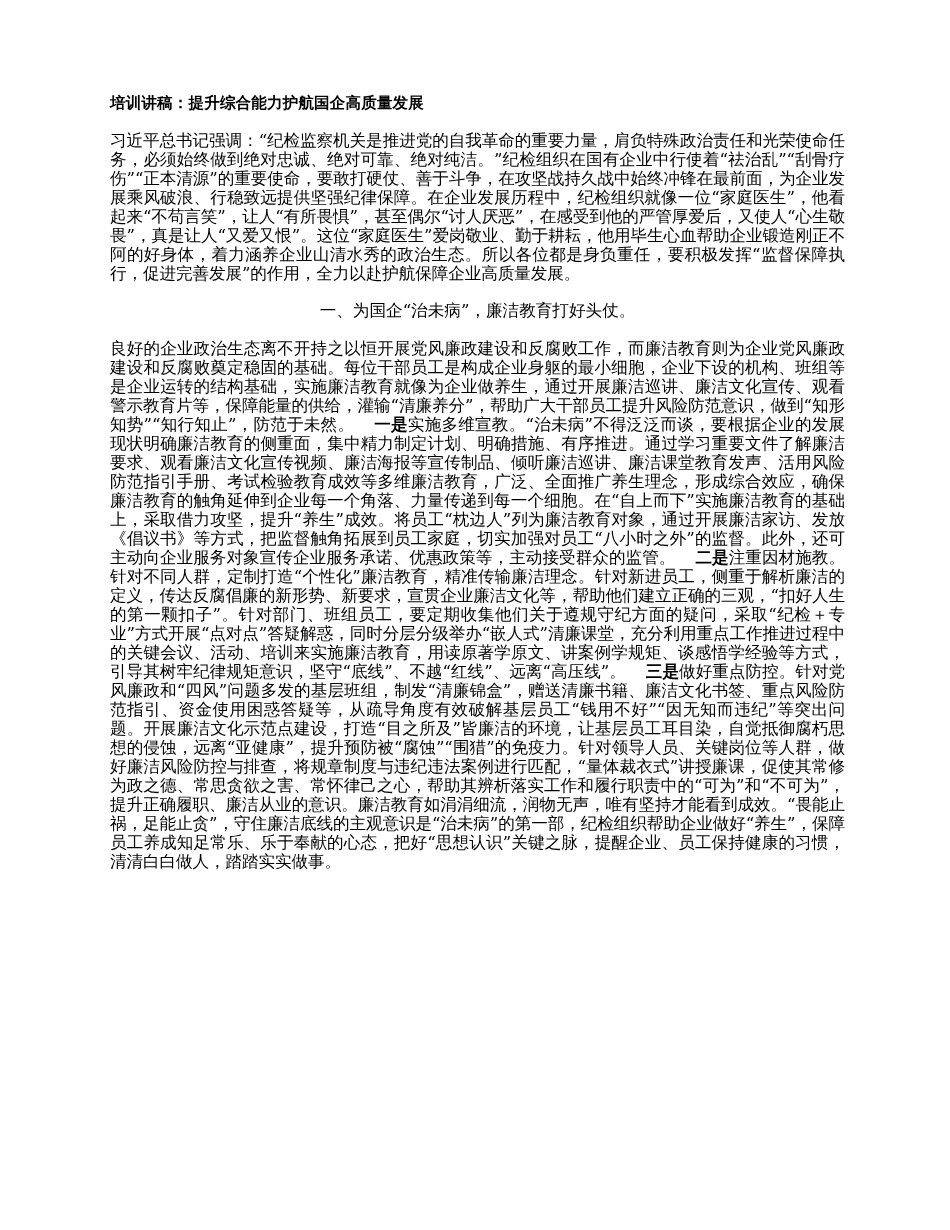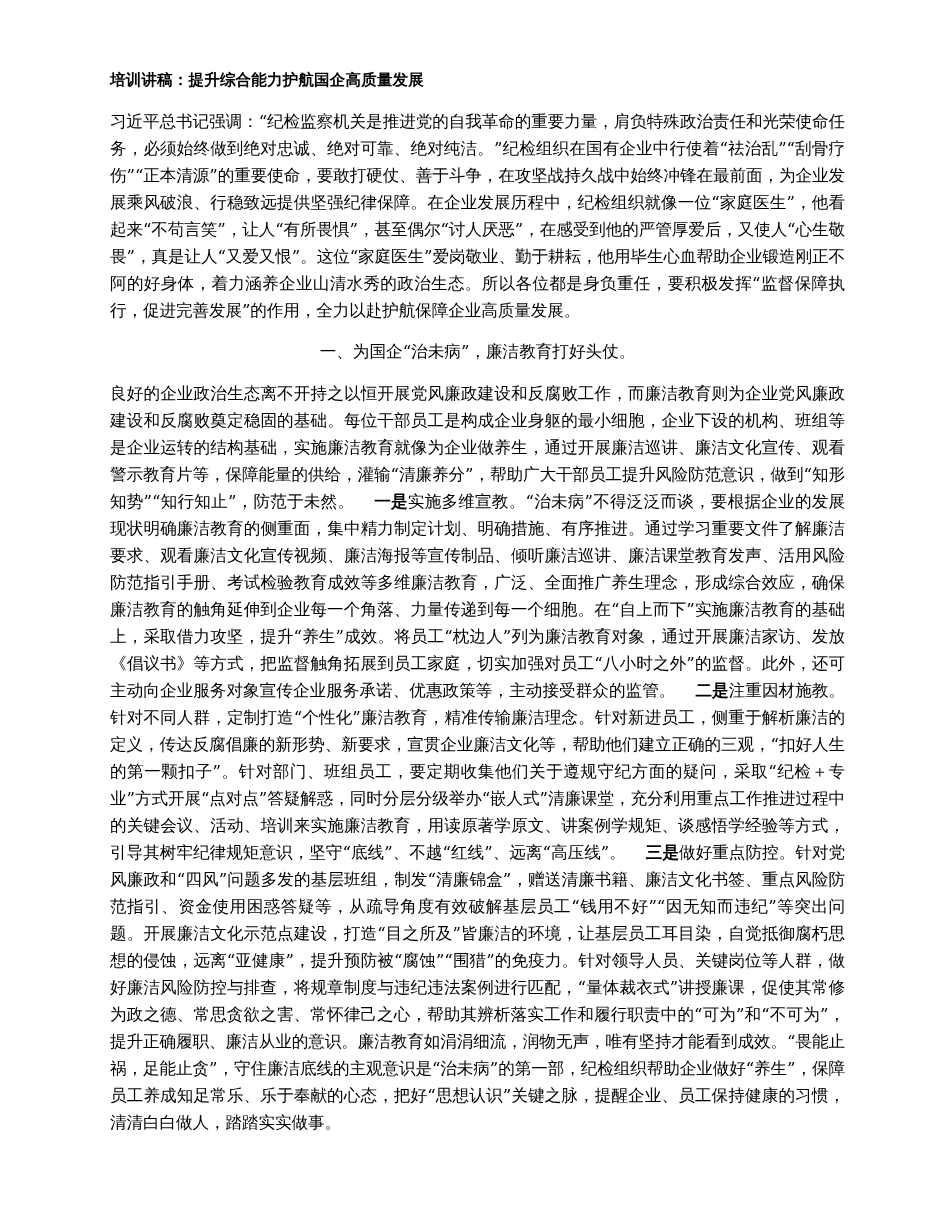--- a/index.html
+++ b/index.html
@@ -11,35 +11,35 @@
     width: 950px;
     height: 1230px;
     font-family: "DejaVu Serif", "Liberation Serif", serif;
     color: #000000;
     overflow: hidden;
   }
   .page {
     width: 950px;
     height: 1230px;
     box-sizing: border-box;
-    padding: 69px 105px 0 110px;
+    padding: 92px 105px 0 110px;
     background: #ffffff;
   }
   .doc-title {
     font-family: "DejaVu Sans", "Liberation Sans", sans-serif;
     font-weight: bold;
     font-size: 15.5px;
     line-height: 1.5;
     margin: 0 0 16px 0;
     letter-spacing: 0.2px;
   }
   p.para {
     font-family: "DejaVu Serif", "Liberation Serif", serif;
     font-size: 16.6px;
-    line-height: 27px;
+    line-height: 19px;
     margin: 0 0 14px 0;
     text-align: justify;
     text-justify: inter-character;
     letter-spacing: -0.1px;
     word-break: break-all;
   }
   p.section-head {
     font-family: "DejaVu Serif", "Liberation Serif", serif;
     font-size: 16.6px;
     line-height: 28.2px;

